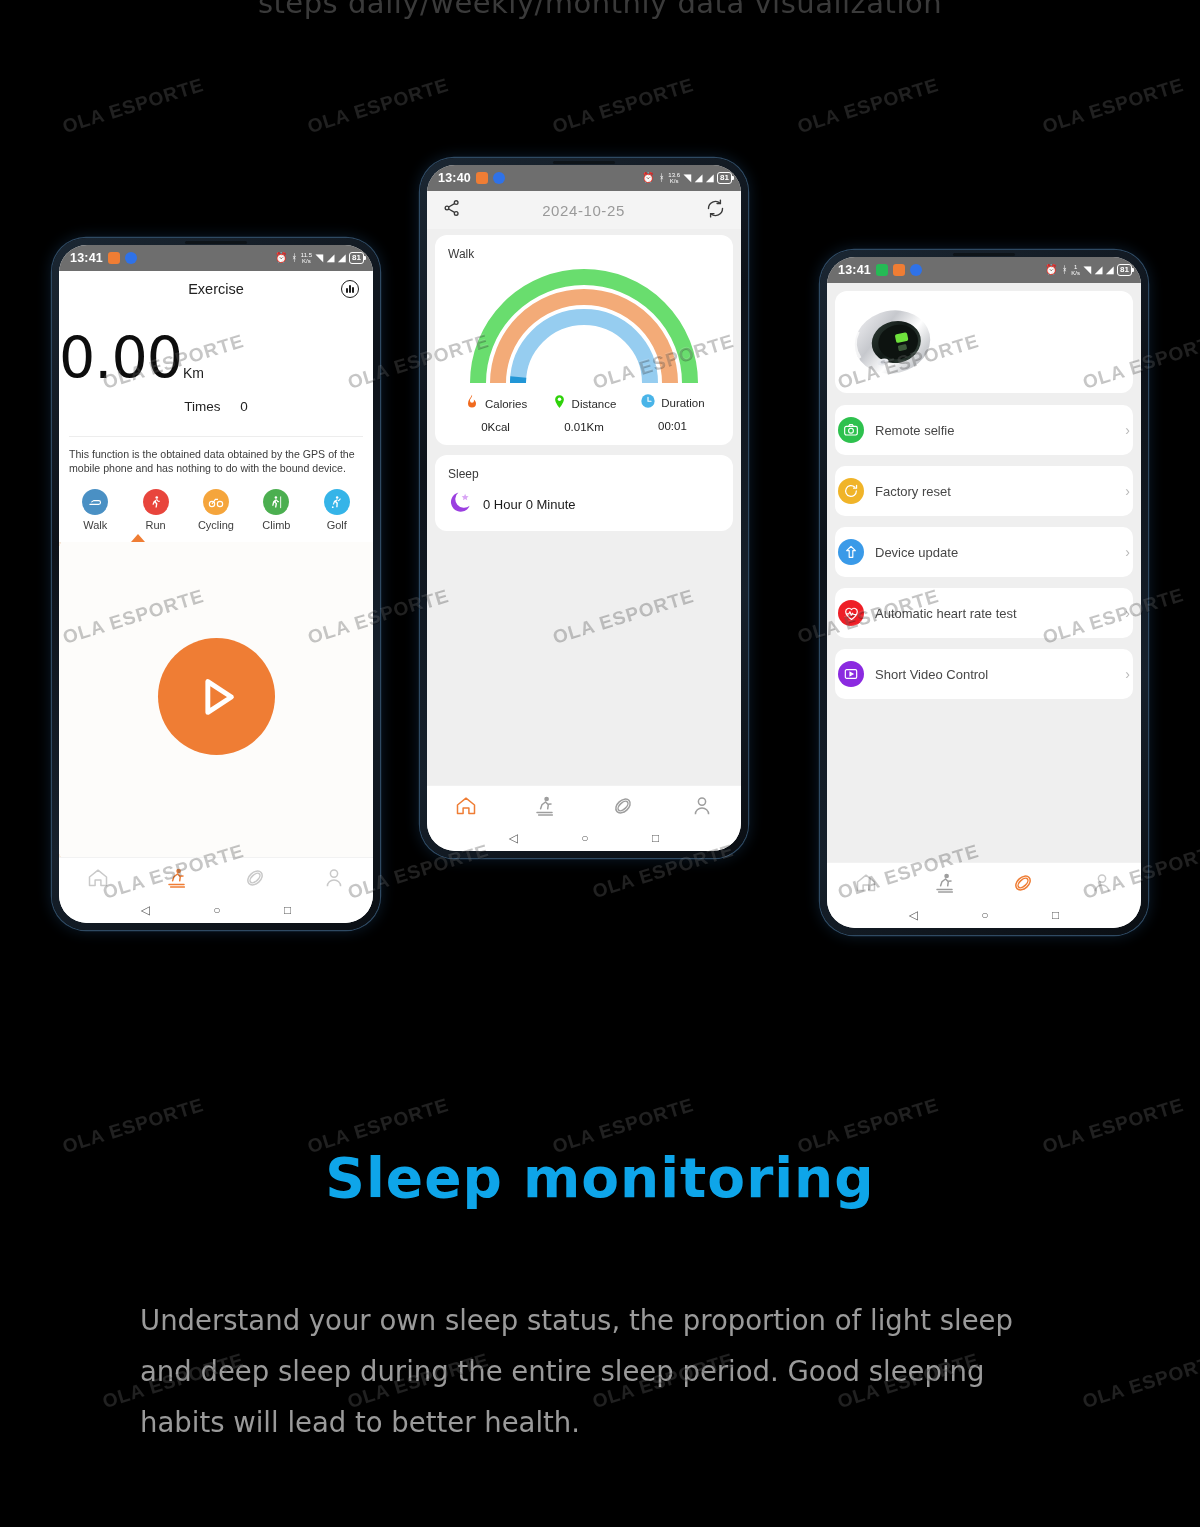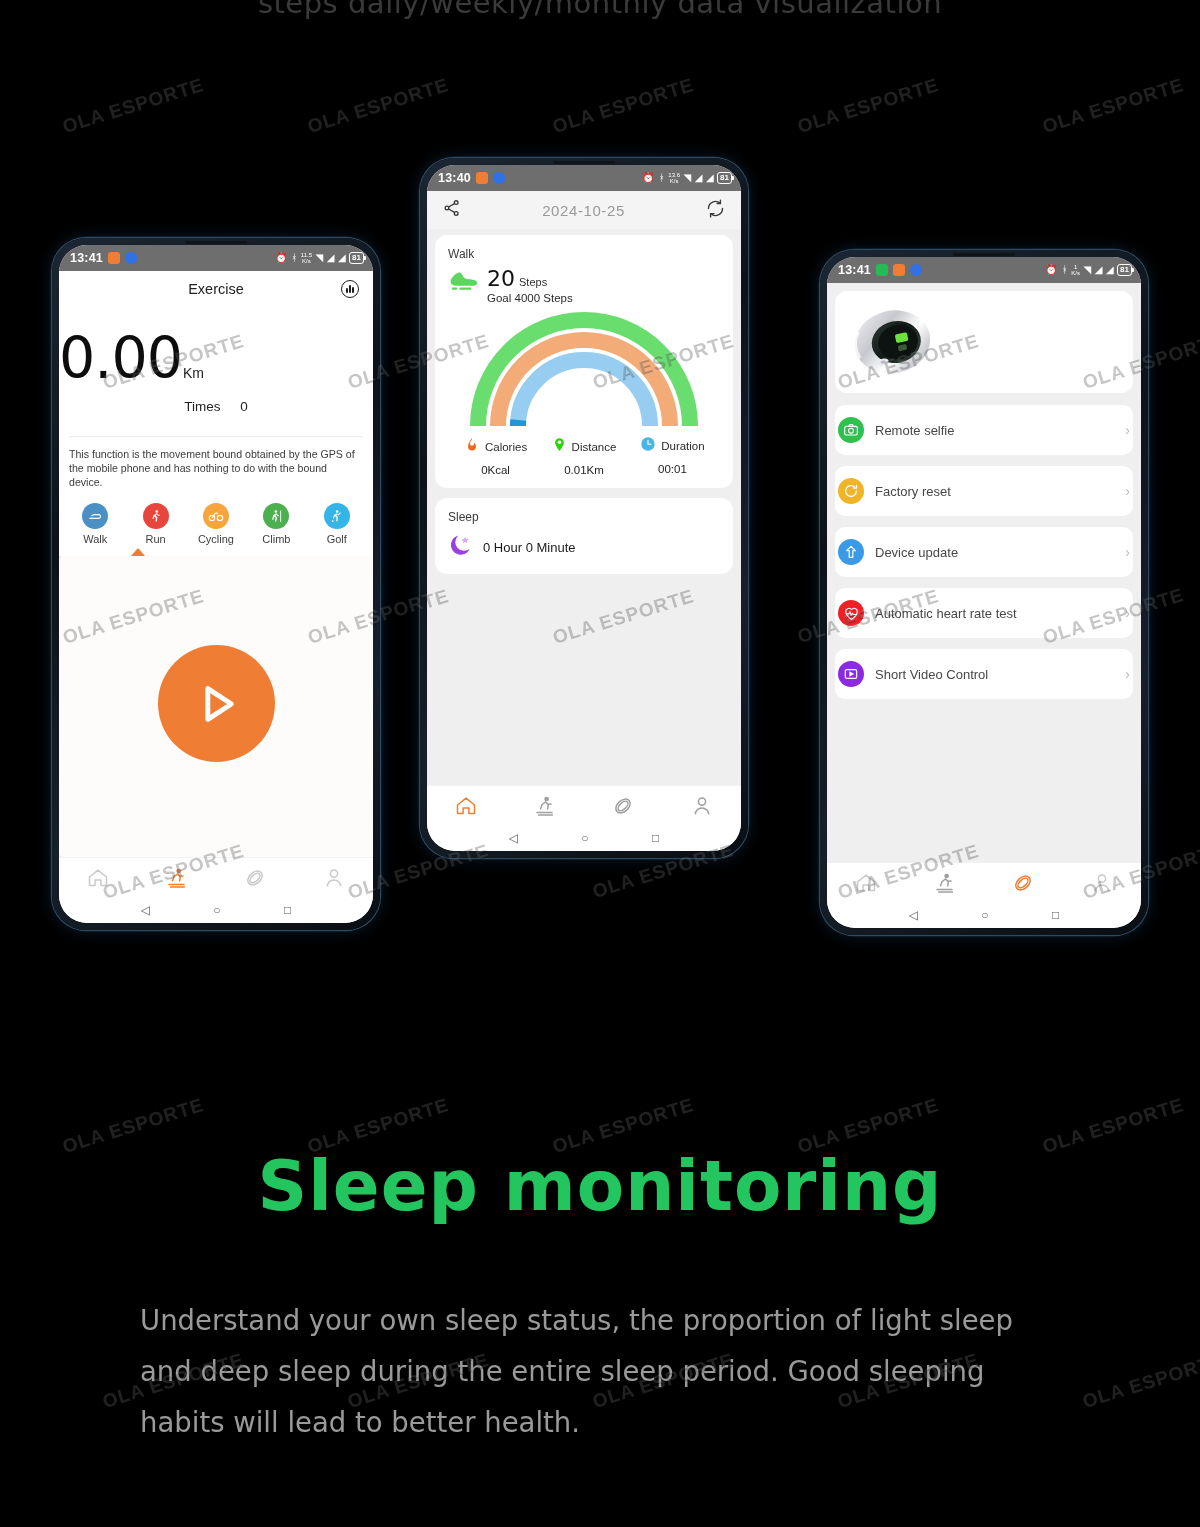--- a/index.html
+++ b/index.html
@@ -183,21 +183,21 @@
   .menu-lab { font-size:13px; color:#474747; flex:1 1 auto; }
   .chev { color:#b9b9b9; font-size:14px; }
   .disconnect {
     background:#fff; border-radius:10px; height:46px; display:flex; align-items:center;
     justify-content:center; font-size:13.5px; color:#e8625f;
   }
 
   
   .headline {
     position:absolute; left:0; top:1146px; width:1200px; text-align:center;
-    font-size:69px; font-weight:700; color:#22c55e; letter-spacing:1px; z-index:20;
+    font-size:55px; font-weight:700; color:#0ea5e9; letter-spacing:1px; z-index:20;
     font-family:"DejaVu Sans", sans-serif;
   }
   .subtext {
     position:absolute; left:140px; top:1295px; width:920px; text-align:left;
     font-size:27.5px; line-height:51px; color:#9a9a9a; z-index:20;
     font-family:"DejaVu Sans", sans-serif;
   }
 </style>
 </head>
 <body>
@@ -238,21 +238,21 @@
     </div>
 
     <div class="ex-body">
       <div class="big-dist">
         <span class="num">0.00</span><span class="unit">Km</span>
       </div>
       <div class="times-row">
         <span>Times</span>
         <span class="v">0</span>
       </div>
-      <div class="ex-note">This function is the movement bound obtained by the GPS of the mobile phone and has nothing to do with the bound device.</div>
+      <div class="ex-note">This function is the obtained data obtained by the GPS of the mobile phone and has nothing to do with the bound device.</div>
 
       <div class="sports-row">
         <div class="sport">
           <span class="circ" style="background:#4a90c4">
             <svg width="15" height="15" viewBox="0 0 24 24" fill="none" stroke="#fff" stroke-width="1.8" stroke-linecap="round" stroke-linejoin="round">
                 <path d="M3 15h14a3 3 0 0 0 0-6H9l-3 2"></path>
               </svg>
           </span>
           <span class="lab">Walk</span>
         </div>
@@ -383,33 +383,20 @@
             <path d="M20 12a8 8 0 0 1-13.3 6M4 12a8 8 0 0 1 13.3-6"></path>
             <path d="M17.6 2.4v3.8h-3.8M6.4 21.6v-3.8h3.8"></path>
           </svg>
       </span>
     </div>
 
     <div class="mid-content">
 
       <div class="card">
         <div class="card-label">Walk</div>
-        <div class="steps-row">
-          <span class="shoe">
-            <svg width="30" height="26" viewBox="0 0 32 26" fill="#5ed65e">
-                <path d="M3 12c2-4 6-8 9-8 2 0 3 2 4 4s3 3 6 3c4 0 8 1 9 3s-1 4-4 4H8c-3 0-6-2-5-6z"></path>
-                <rect x="12" y="20" width="13" height="2.4" rx="1.2"></rect>
-                <rect x="4" y="20" width="6" height="2.4" rx="1.2"></rect>
-              </svg>
-          </span>
-          <span>
-            <span class="steps-num">20</span><span class="steps-unit">Steps</span>
-            <div class="goal">Goal 4000 Steps</div>
-          </span>
-        </div>
 
         <div class="gauge">
           <svg width="248" height="120" viewBox="0 0 248 120">
             <g fill="none" stroke-linecap="butt">
               <path d="M18 116 A106 106 0 0 1 230 116" stroke="#69dd6e" stroke-width="16"></path>
               <path d="M38 116 A86 86 0 0 1 210 116" stroke="#f3ab78" stroke-width="16"></path>
               <path d="M58 116 A66 66 0 0 1 190 116" stroke="#96cdf0" stroke-width="16"></path>
               <path d="M58 116 A66 66 0 0 1 58.3 110" stroke="#2196d6" stroke-width="16"></path>
             </g>
           </svg>

